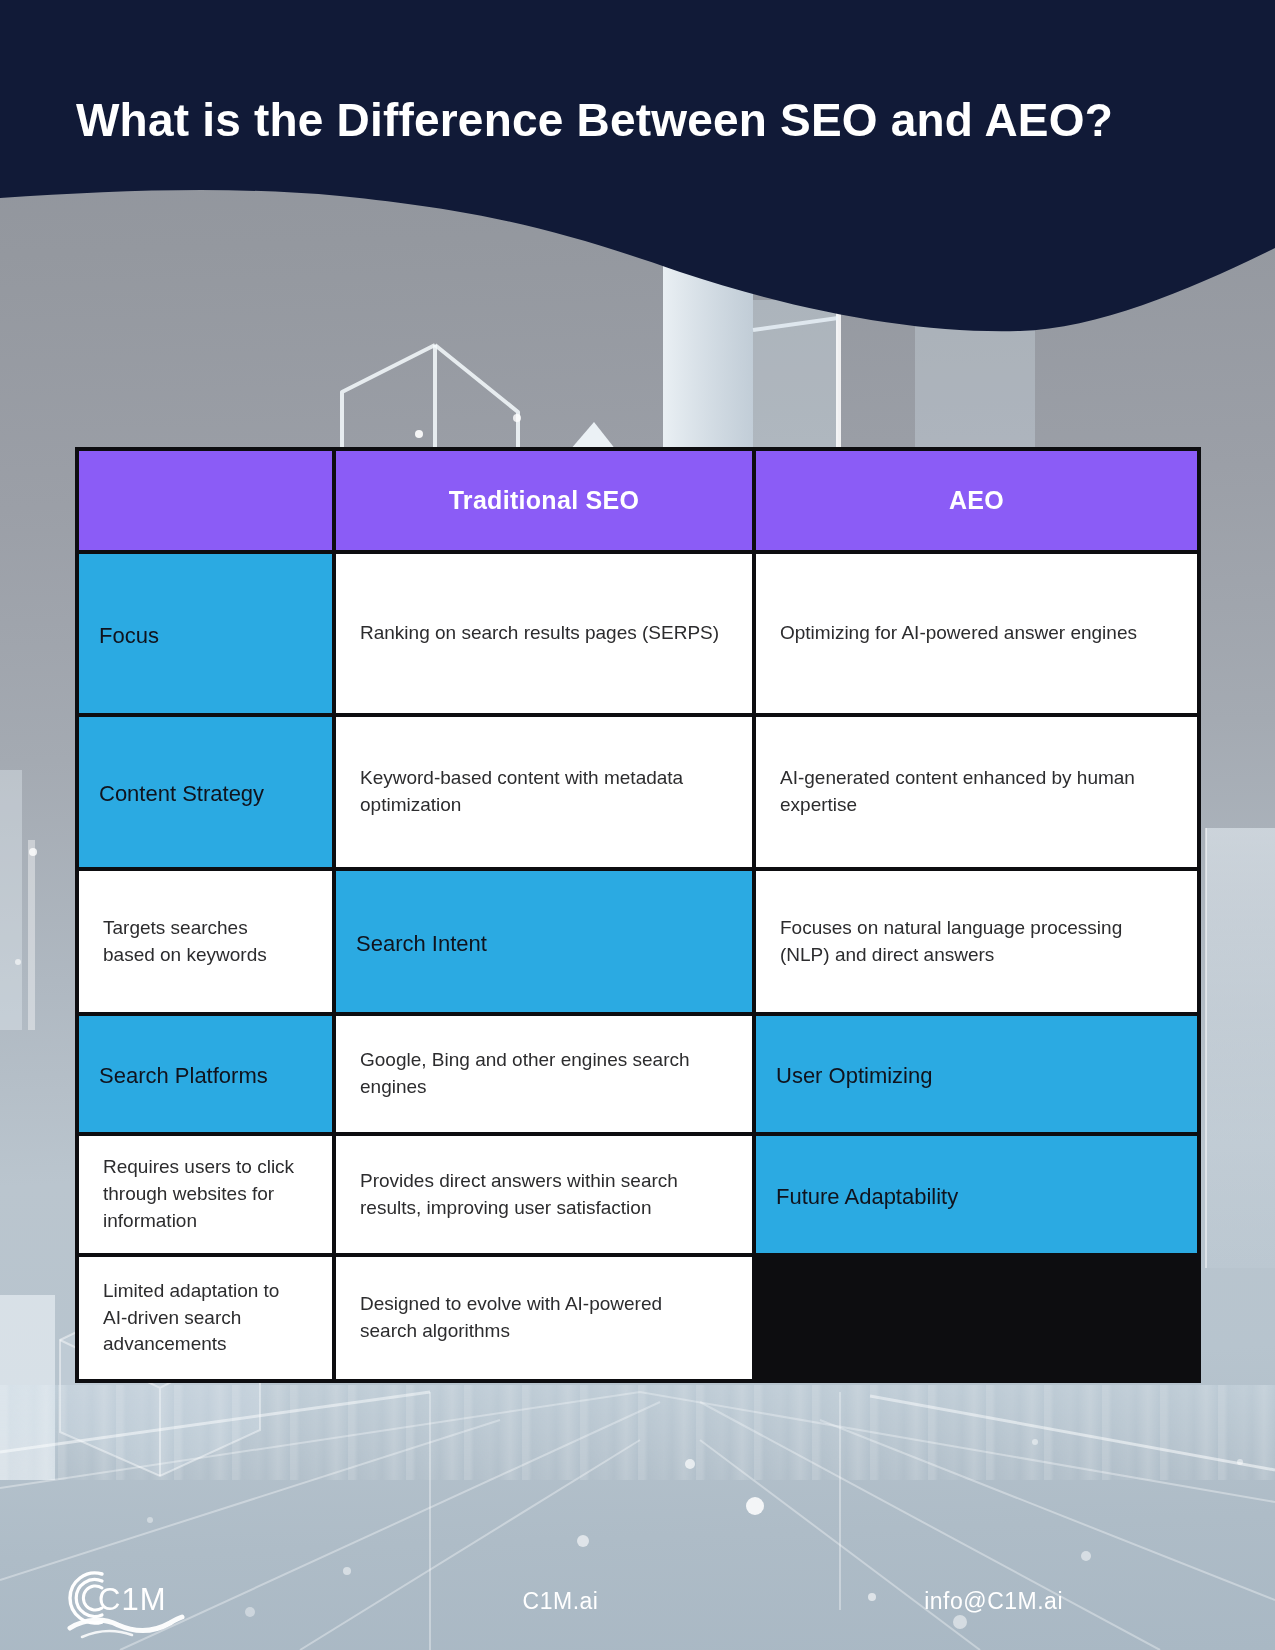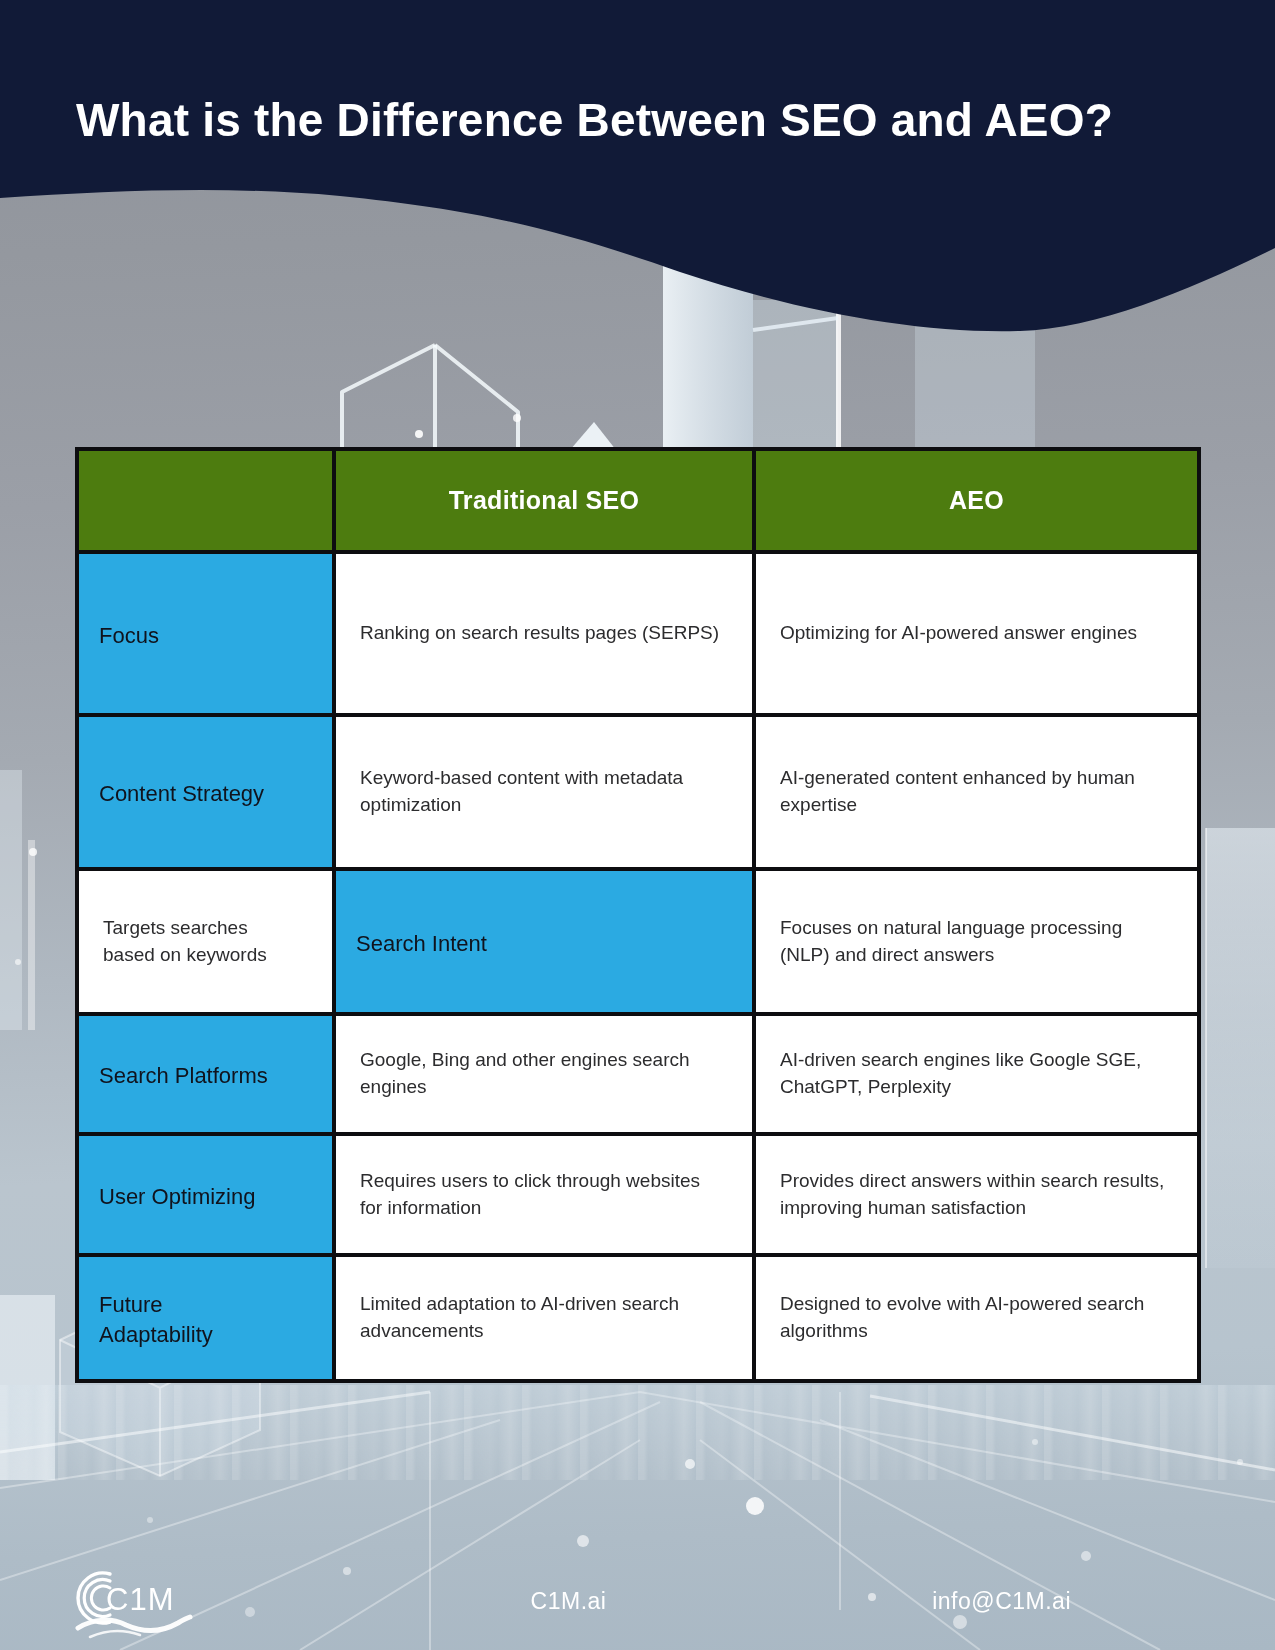--- a/index.html
+++ b/index.html
@@ -53,21 +53,21 @@
     left: 75px; top: 447px;
     display: grid;
     grid-template-columns: 253px 416px 441px;
     grid-template-rows: 99px 159px 150px 141px 116px 117px 122px;
     gap: 4px;
     background: #0d0d10;
     border: 4px solid #0d0d10;
   }
   .cell { display: flex; align-items: center; }
   .cell.head {
-    background: #4d7c0f;
+    background: #8b5cf6;
     color: #ffffff;
     font-weight: 700;
     font-size: 25px;
     justify-content: center;
     letter-spacing: 0.3px;
   }
   .cell.label {
     background: #2baae2;
     color: #10131d;
     font-size: 22px;
@@ -77,21 +77,21 @@
   .cell.body {
     background: #ffffff;
     color: #2c2c2e;
     font-size: 19px;
     padding: 0 28px 0 24px;
     line-height: 1.42;
   }
 
   .footer {
     position: absolute;
-    left: 8px; top: 1560px;
+    left: 0; top: 1560px;
     width: 1121px; height: 90px;
     color: #ffffff;
   }
   .footer-logo { position: absolute; left: 62px; top: 6px; }
   .footer-site {
     position: absolute;
     left: 50%; top: 28px;
     transform: translateX(-50%);
     font-size: 23px;
     letter-spacing: 0.5px;
@@ -209,25 +209,24 @@
     <div class="cell label">Content Strategy</div>
     <div class="cell body">Keyword-based content with metadata optimization</div>
     <div class="cell body">AI-generated content enhanced by human expertise</div>
 
     <div class="cell body">Targets searches based on keywords</div>
     <div class="cell label">Search Intent</div>
     <div class="cell body">Focuses on natural language processing (NLP) and direct answers</div>
 
     <div class="cell label">Search Platforms</div>
     <div class="cell body">Google, Bing and other engines search engines</div>
-    <div class="cell body">AI-driven search engines like Google SGE, ChatGPT, Perplexity</div>
 
     <div class="cell label">User Optimizing</div>
     <div class="cell body">Requires users to click through websites for information</div>
-    <div class="cell body">Provides direct answers within search results, improving human satisfaction</div>
+    <div class="cell body">Provides direct answers within search results, improving user satisfaction</div>
 
     <div class="cell label">Future Adaptability</div>
     <div class="cell body">Limited adaptation to AI-driven search advancements</div>
     <div class="cell body">Designed to evolve with AI-powered search algorithms</div>
   </div>
 
   <div class="footer">
     <svg class="footer-logo" width="126" height="76" viewBox="0 0 126 76" aria-hidden="false">
       <g fill="none" stroke="#ffffff" stroke-linecap="round">
         <path d="M40,8 A25,25 0 1 0 40,56" stroke-width="3.4"></path>

